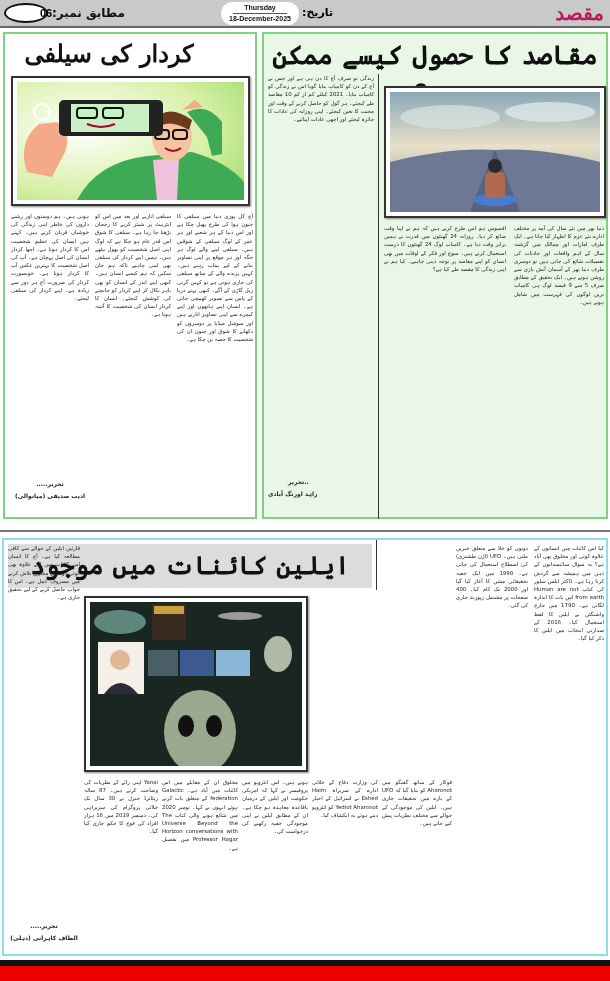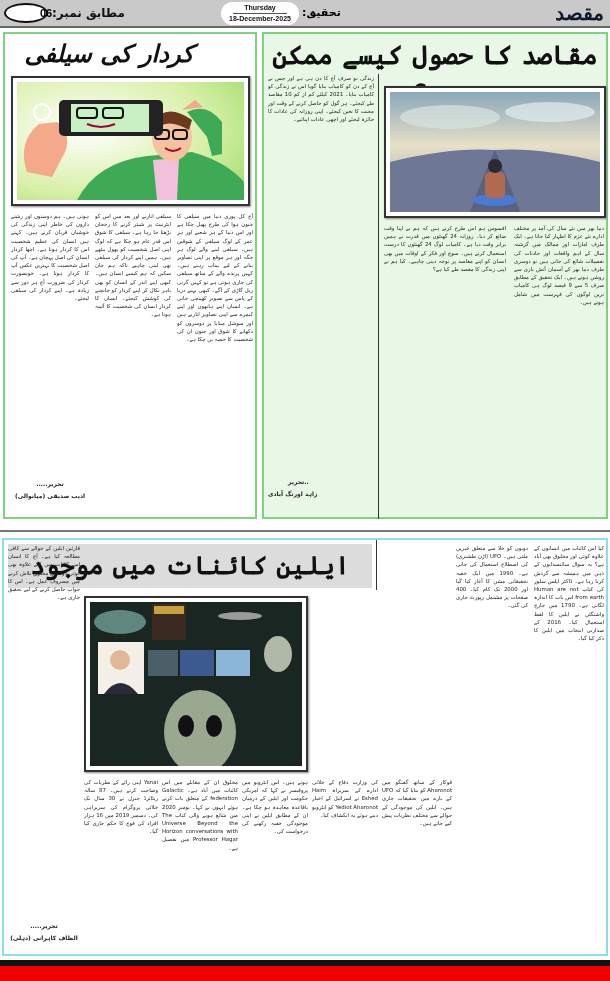--- a/index.html
+++ b/index.html
@@ -7,21 +7,21 @@
   body { position: relative; font-family: "DejaVu Sans", sans-serif; }
 
   
   .masthead { position: absolute; left: 0; top: 0; width: 610px; height: 28px; background: #c9c9c9; border-bottom: 2px solid #666; }
   .page-no { position: absolute; left: 4px; top: 3px; display: flex; align-items: center; gap: 4px; direction: ltr; }
   .page-no .num { width: 20px; height: 20px; border-radius: 50%; border: 2px solid #111; background: #fff; font: bold 11px "Liberation Sans", sans-serif; display: flex; align-items: center; justify-content: center; padding-left: 40px; }
   .page-no .lbl { font: bold 12px "DejaVu Sans", sans-serif; color: #111; direction: rtl; }
   .datebox { position: absolute; left: 221px; top: 2px; width: 78px; height: 23px; background: #fff; border-radius: 12px; text-align: center; font: bold 7px "Liberation Sans", sans-serif; color: #111; line-height: 10px; padding-top: 1px; }
   .datebox .day { border-bottom: 1px solid #555; margin: 0 12px; }
   .date-lbl { position: absolute; left: 302px; top: 6px; font: bold 11px "DejaVu Sans", sans-serif; direction: rtl; }
-  .logo { position: absolute; right: 6px; top: 1px; font: bold 20px "DejaVu Serif", serif; color: #0f172a; direction: rtl; }
+  .logo { position: absolute; right: 6px; top: 1px; font: bold 20px "DejaVu Serif", serif; color: #be185d; direction: rtl; }
 
   
   .box { position: absolute; border: 2px solid #7ed47e; }
   .box.green { background: #e9f8e6; }
   .box.white { background: #ffffff; }
   .box.cyan { border-color: #8fdde8; background: #ffffff; }
 
   .headline { position: absolute; text-align: center; direction: rtl; color: #111; font-family: "DejaVu Serif", serif; font-weight: bold; }
 
   .photo { position: absolute; border: 2px solid #333; padding: 4px; background: #fff; box-shadow: 1px 1px 2px #888; }
@@ -41,26 +41,26 @@
 
 <div class="masthead">
   <div class="page-no">
     <span class="num">06</span>
     <span class="lbl">مطابق نمبر:</span>
   </div>
   <div class="datebox">
     <div class="day">Thursday</div>
     <div>18-December-2025</div>
   </div>
-  <span class="date-lbl">تحقیق:</span>
+  <span class="date-lbl">تاریخ:</span>
   <span class="logo">مقصد</span>
 </div>
 
 <div class="box white" style="left:3px; top:32px; width:254px; height:487px;">
-  <div class="headline" style="left:0; top:2px; width:208px; font-size:24px; line-height:36px;font-style:italic;">کردار کی سیلفی</div>
+  <div class="headline" style="left:0; top:2px; width:208px; font-size:24px; line-height:36px;">کردار کی سیلفی</div>
   <div class="photo" style="left:6px; top:42px; width:239px; height:130px;">
     <div class="inner">
       <svg width="227" height="118" viewBox="0 0 227 118">
         <defs>
           <radialGradient id="bgG" cx="0.3" cy="0.4" r="0.9">
             <stop offset="0" stop-color="#ffffff"></stop>
               <stop offset="0.6" stop-color="#d8f0a8"></stop>
               <stop offset="1" stop-color="#9edc6a"></stop>
           </radialGradient>
         </defs>

